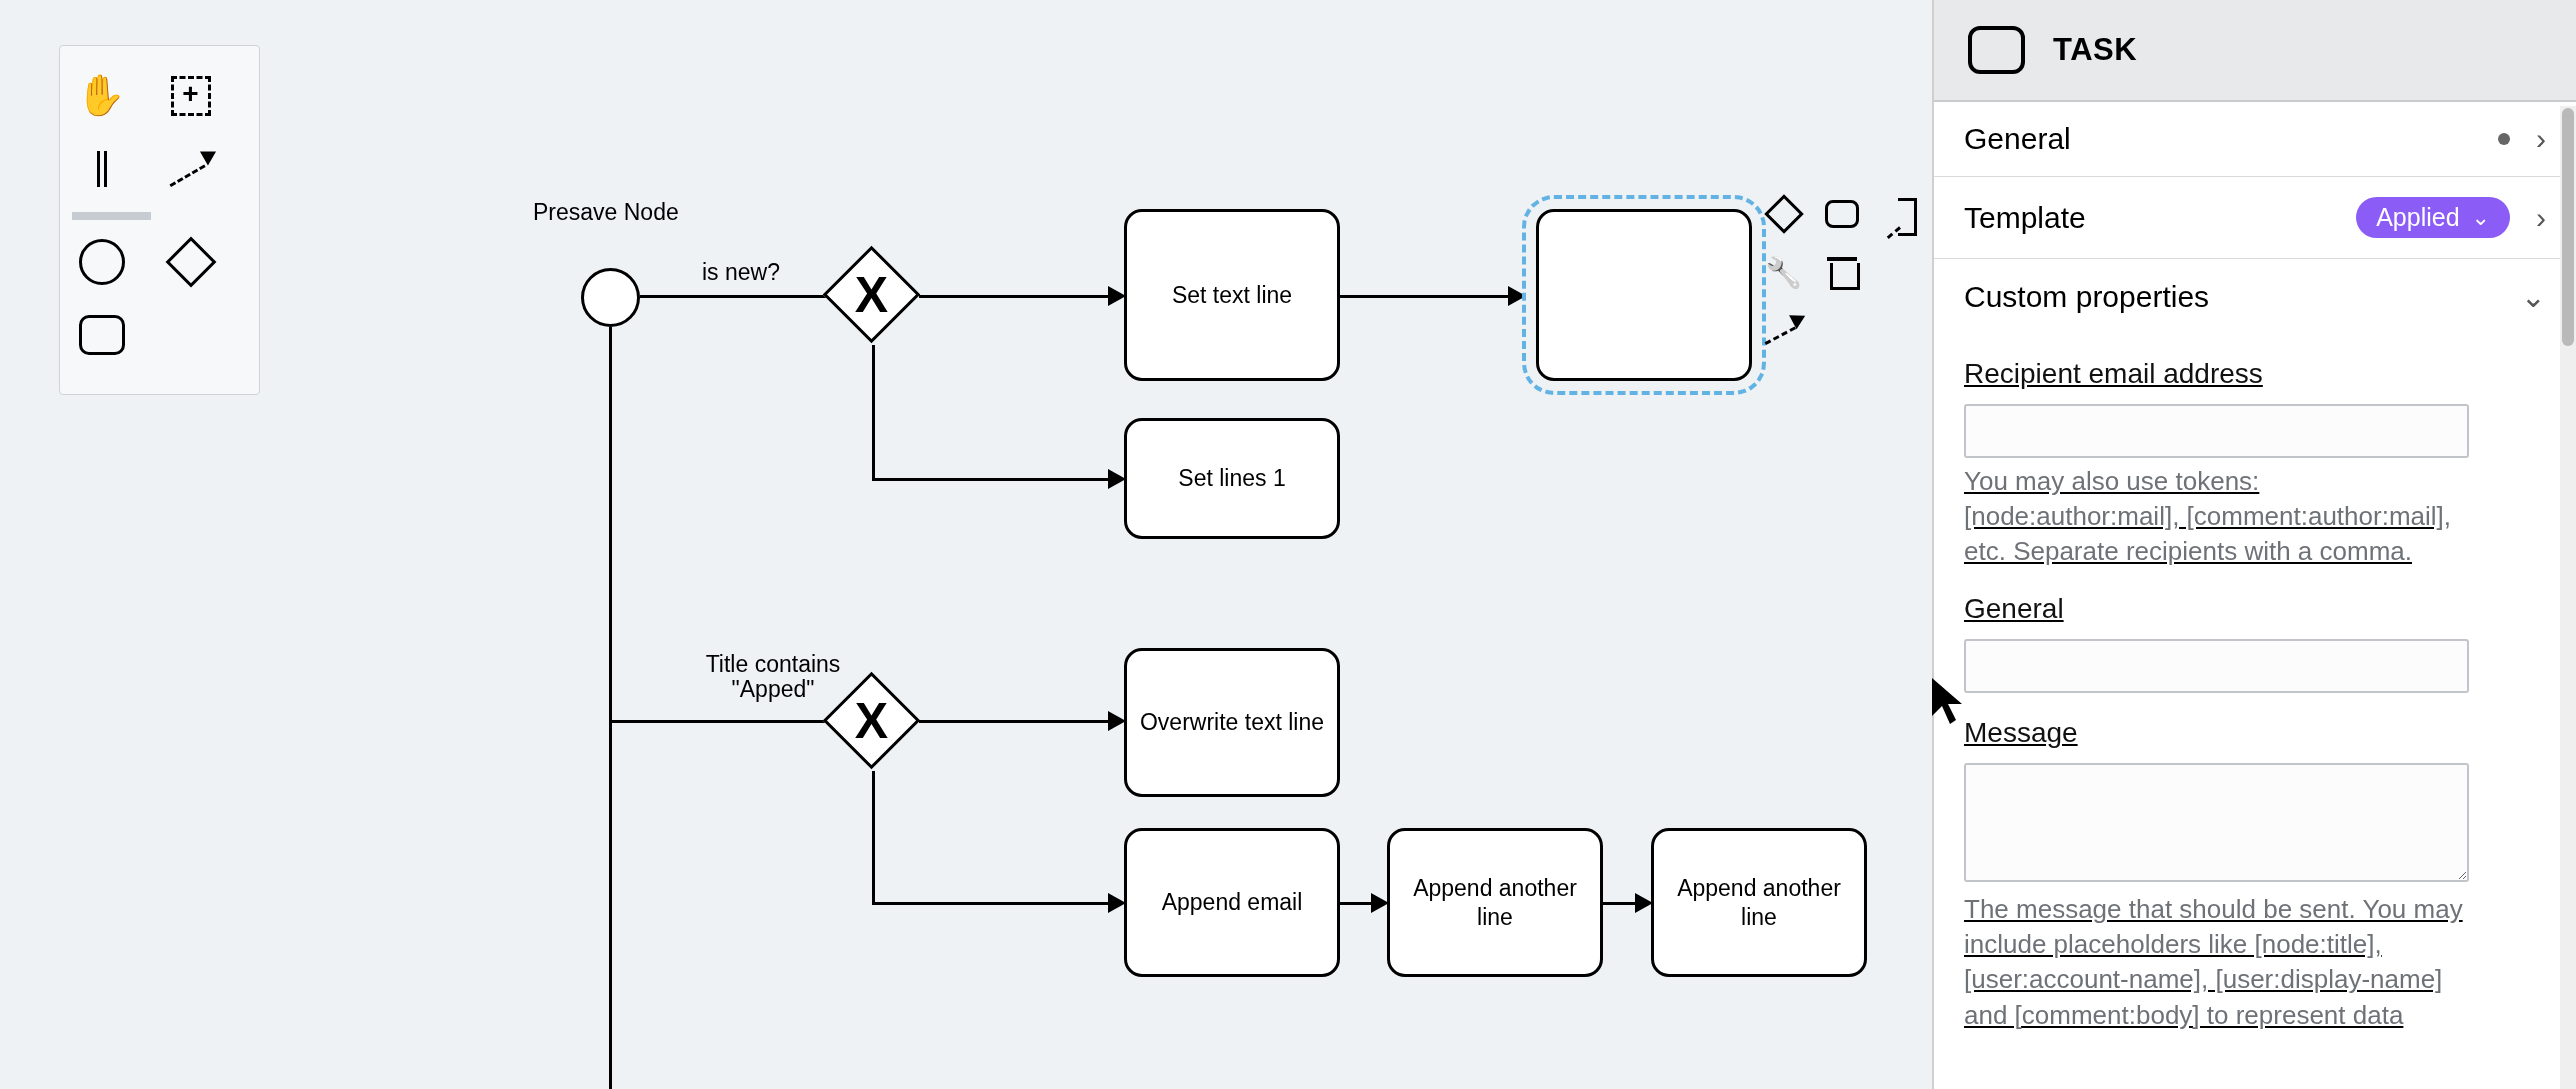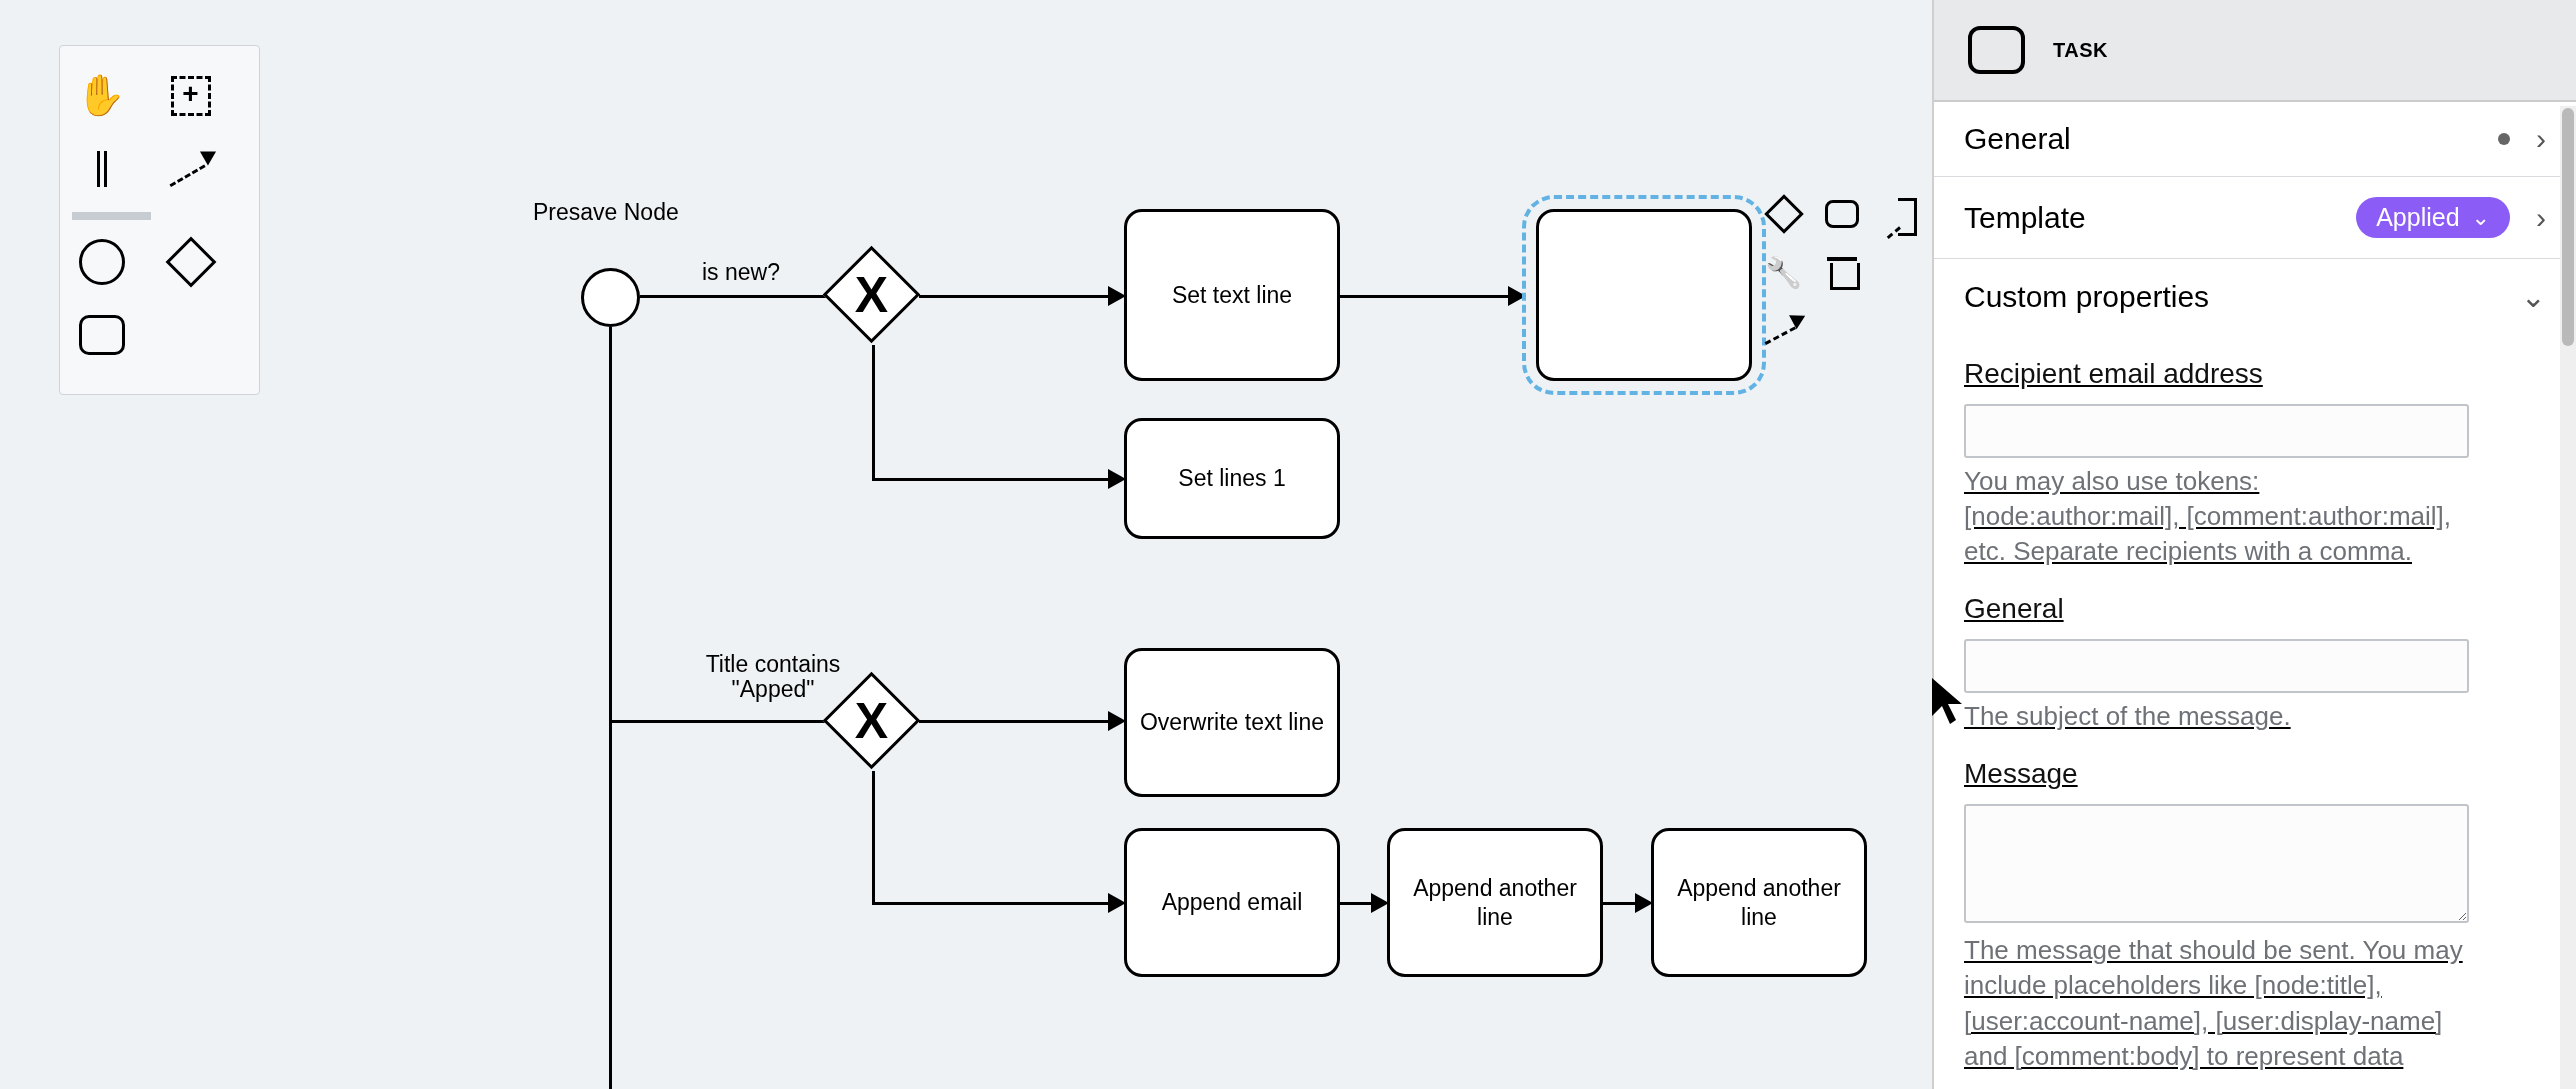--- a/index.html
+++ b/index.html
@@ -186,21 +186,21 @@
     background: #e7e9eb;
     padding: 26px 34px;
     border-bottom: 2px solid #c9cbcd;
   }
   .props-header .task-icon {
     width: 57px; height: 48px;
     border: 4px solid #000;
     border-radius: 12px;
   }
   .props-header .title {
-    font-size: 20px; font-weight: 700; letter-spacing: 0.5px;
+    font-size: 31px; font-weight: 700; letter-spacing: 0.5px;
   }
 
   .props-body { position:relative; flex:1; overflow:hidden; }
   .props-scrollbar {
     position:absolute; right:0; top:4px; width:16px; height:996px;
     background:#efefef;
   }
   .props-scrollbar .thumb {
     position:absolute; left:2px; top:2px; width:12px; height:238px;
     background:#b9b9b9; border-radius:6px;
@@ -425,21 +425,20 @@
 
       <div class="field-block">
         <div class="field-label">Recipient email address</div>
         <input class="field-input" type="text" value="" style="">
         <div class="field-help">You may also use tokens: [node:author:mail], [comment:author:mail], etc. Separate recipients with a comma.</div>
       </div>
 
       <div class="field-block">
         <div class="field-label">General</div>
         <input class="field-input" type="text" value="" style="">
-        <div class="field-help">The subject of the message.</div>
       </div>
 
       <div class="field-block">
         <div class="field-label">Message</div>
         <textarea class="field-textarea" style=""></textarea>
         <div class="field-help">The message that should be sent. You may include placeholders like [node:title], [user:account-name], [user:display-name] and [comment:body] to represent data</div>
       </div>
 
       <div class="props-scrollbar">
         <div class="thumb"></div>

